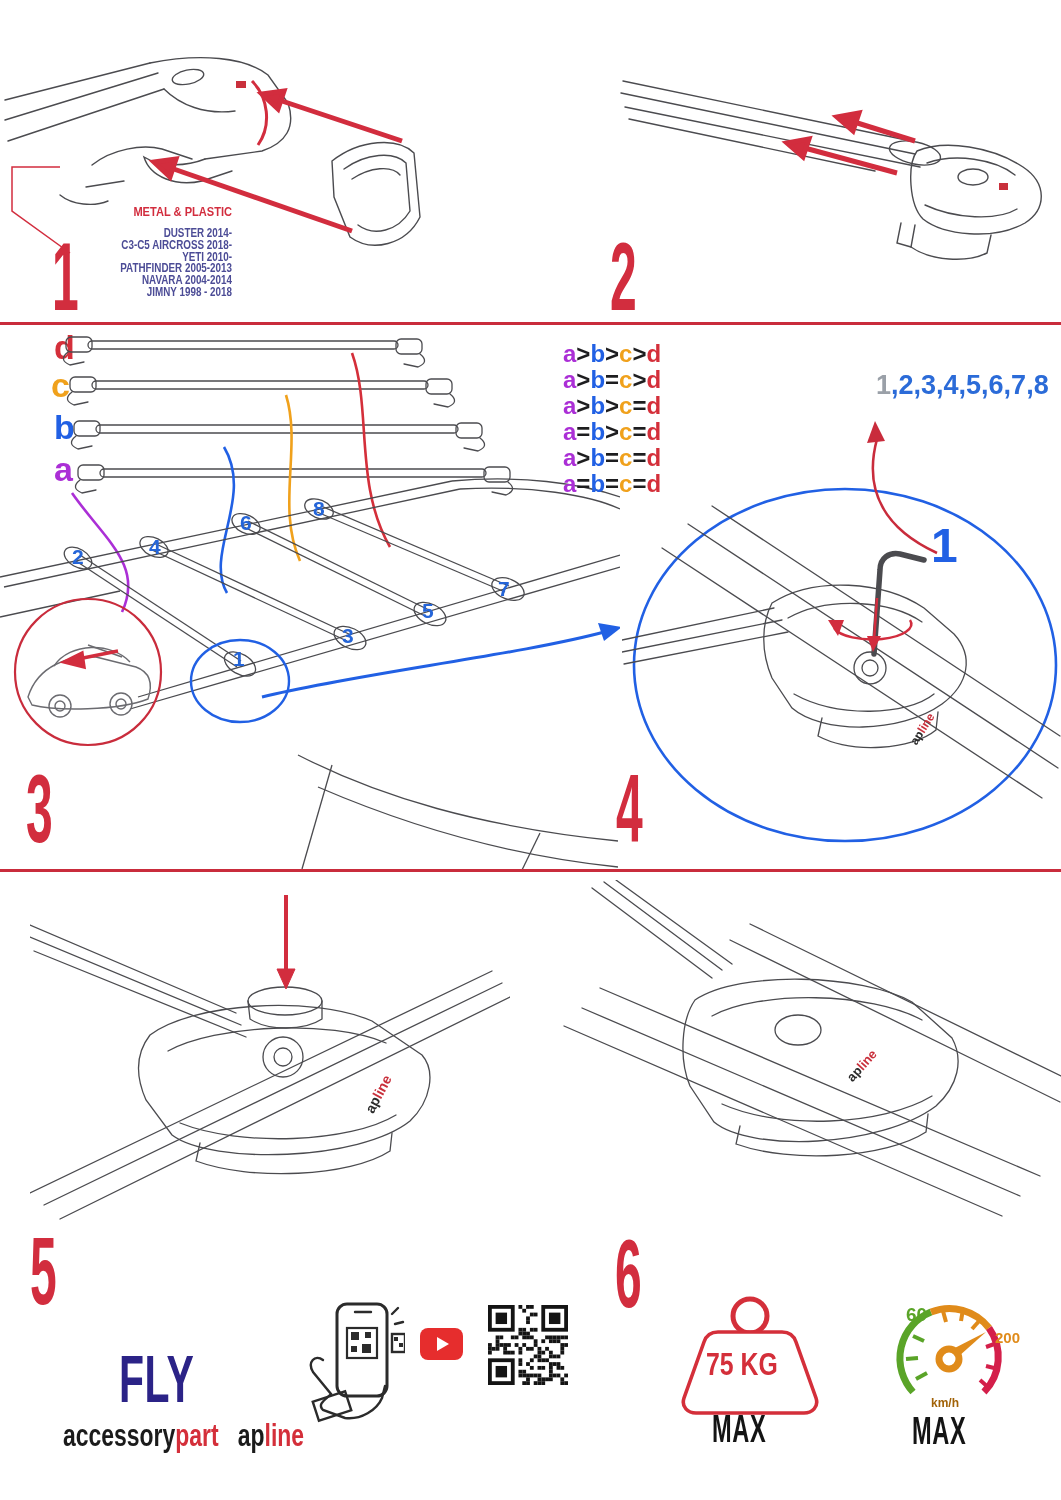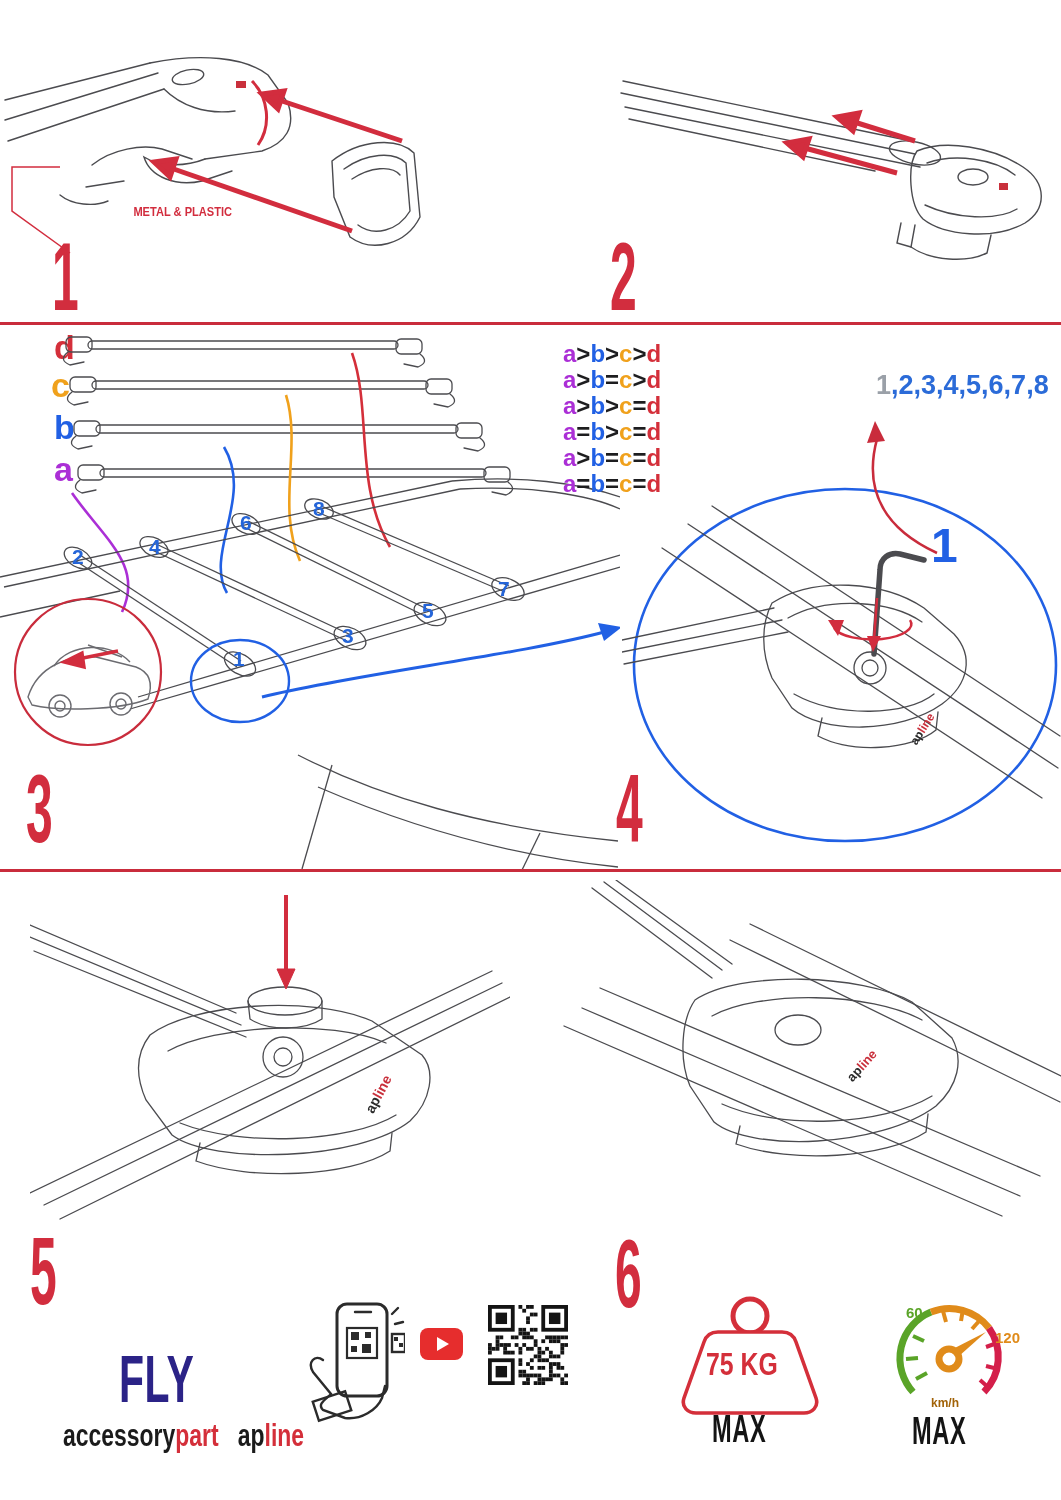--- a/index.html
+++ b/index.html
@@ -32,21 +32,21 @@
   
   .fly{font-weight:700;font-size:66px;line-height:1;color:#2b2387;
        transform:scaleX(.62);transform-origin:0 0;letter-spacing:1px;}
   .brandline{font-weight:700;font-size:31px;line-height:1;white-space:nowrap;
        transform:scaleX(.74);transform-origin:0 0;}
   .b-blk{color:#1b1b1b}.b-red{color:#d42f3a}
   .gap{display:inline-block;width:26px;}
   
   .kg{font-weight:700;font-size:31px;color:#d42f3a;transform:scaleX(.8);transform-origin:0 0;white-space:nowrap;}
   .maxtxt{font-weight:700;font-size:38px;color:#141414;transform:scaleX(.62);transform-origin:0 0;letter-spacing:1px;}
-  .sp60{font-weight:700;font-size:15px;color:#5aa428;}
+  .sp60{font-weight:700;font-size:19px;color:#5aa428;}
   .sp120{font-weight:700;font-size:15px;color:#e08b1a;}
   .kmh{font-weight:700;font-size:12px;color:#a16207;}
   
   .yt{position:absolute;left:420px;top:1328px;width:43px;height:32px;background:#e62d2d;border-radius:8px;}
   .yt:after{content:"";position:absolute;left:17px;top:9px;border-left:12px solid #fff;
             border-top:7px solid transparent;border-bottom:7px solid transparent;}
 </style>
 </head>
 <body>
 
@@ -77,20 +77,28 @@
       <path d="M402,96 L276,54" fill="none"></path>
         <polygon points="262,49 284,46 278,64"></polygon>
       <path d="M352,186 L168,122" fill="none"></path>
         <polygon points="154,117 176,114 170,132"></polygon>
     </g>
 
     <polyline points="60,122 12,122 12,166 70,208" fill="none" stroke="#d22d3e" stroke-width="1.5"></polyline>
   </svg>
   <div class="abs stepnum" style="left:52px;top:238px">1</div>
   <div class="abs mat" style="left:72px;top:204px;width:160px">METAL &amp; PLASTIC</div>
+  <div class="abs" style="left:72px;top:228px;width:160px">
+    <div class="veh">DUSTER 2014-</div>
+    <div class="veh">C3-C5 AIRCROSS 2018-</div>
+    <div class="veh">YETI 2010-</div>
+    <div class="veh">PATHFINDER 2005-2013</div>
+    <div class="veh">NAVARA 2004-2014</div>
+    <div class="veh">JIMNY 1998 - 2018</div>
+  </div>
 
   <svg class="abs" style="left:615px;top:55px" width="446" height="250" viewBox="0 0 446 250">
     <g fill="none" stroke="#4b4b4f" stroke-width="1.4" stroke-linecap="round">
       <path d="M8,26 L296,86"></path>
         <path d="M6,38 L300,99"></path>
         <path d="M10,52 L305,112"></path>
       <path d="M14,64 L260,116"></path>
       <ellipse cx="300" cy="98" rx="26" ry="11" transform="rotate(12 300 98)"></ellipse>
       <path d="M302,96 C330,84 378,92 408,112 C432,128 432,154 410,168 C378,186 328,180 308,164 C294,150 292,110 302,96 Z"></path>
       <path d="M312,108 C340,98 380,104 400,120"></path>
@@ -499,17 +507,17 @@
         <path d="M78,14 L76,26" stroke="#e08b1a"></path>
       <path d="M95,25 L87,34" stroke="#e08b1a"></path>
       <path d="M112,48 L101,52" stroke="#d41f4a"></path>
         <path d="M113,74 L101,71" stroke="#d41f4a"></path>
       <path d="M104,93 L95,85" stroke="#d41f4a"></path>
     </g>
     <polygon points="60,58 64,70 101,37" fill="#e08b1a"></polygon>
     <circle cx="64" cy="64" r="10" fill="#fff" stroke="#e08b1a" stroke-width="7"></circle>
   </svg>
   <div class="abs sp60" style="left:906px;top:1304px">60</div>
-  <div class="abs sp120" style="left:995px;top:1329px">120</div>
+  <div class="abs sp120" style="left:995px;top:1329px">200</div>
   <div class="abs kmh" style="left:931px;top:1396px">km/h</div>
   <div class="abs maxtxt" style="left:912px;top:1410px">MAX</div>
 
 </div>
 
 </body></html>

